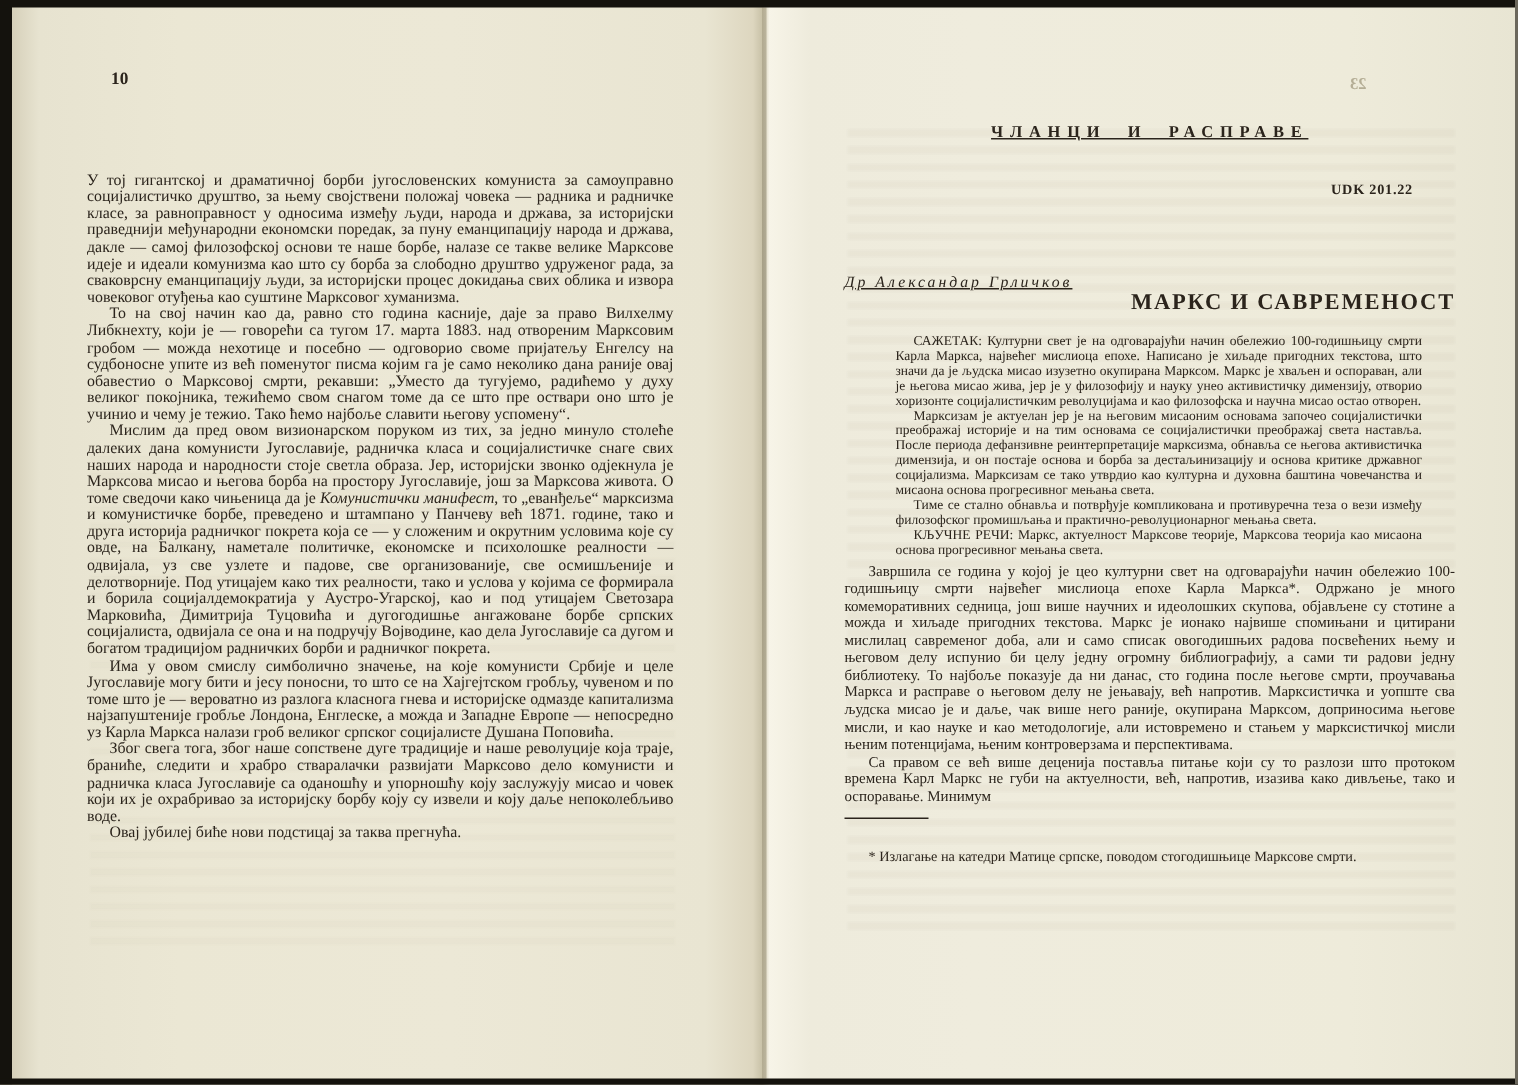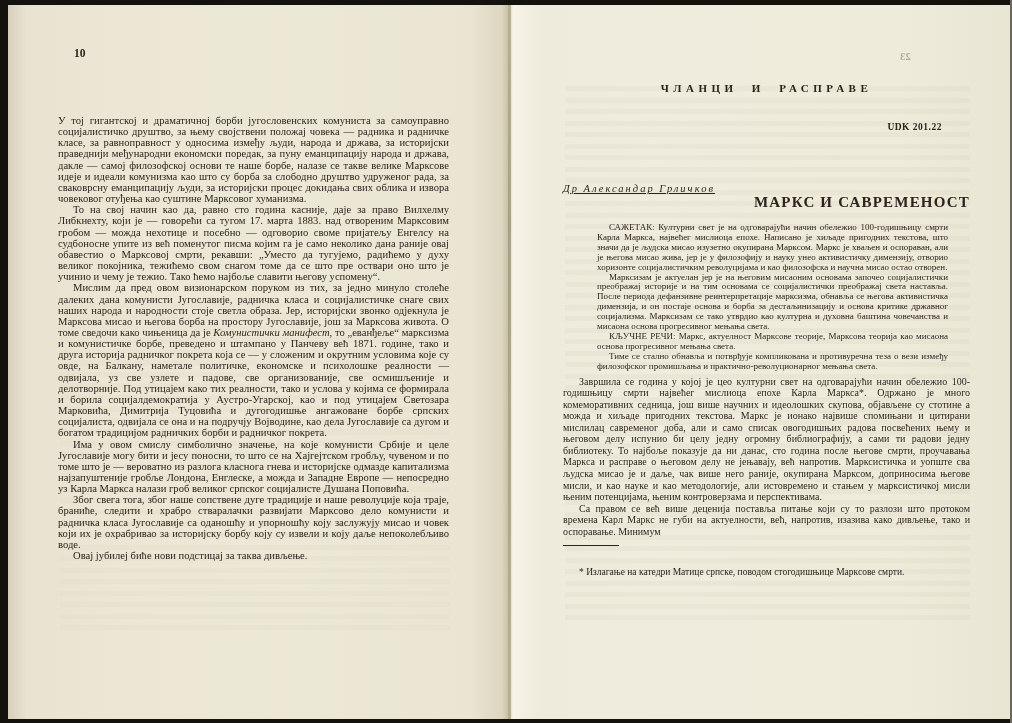--- a/index.html
+++ b/index.html
@@ -52,21 +52,21 @@
     font-size: 10.6px; line-height: 11.15px;
     text-align: justify;
   }
   .body-left p { margin: 0; text-indent: 15px; }
   .body-left p.noindent { text-indent: 0; }
 
   
   .page-right { position: absolute; left: 563px; top: 82px; width: 407px; }
   .section-header {
     text-align: center; font-weight: bold; font-size: 11px;
-    letter-spacing: 4.5px; word-spacing: 7px;
+    letter-spacing: 4.5px; word-spacing: 7px; text-decoration: underline;
   }
   .udk { text-align: right; margin: 28px 28px 0 0; font-weight: bold; font-size: 9.5px; letter-spacing: .5px; }
   .author { margin-top: 51px; font-style: italic; font-size: 10.5px; letter-spacing: 2px; text-decoration: underline; }
   .article-title {
     text-align: right; font-weight: bold;
     font-size: 15px; letter-spacing: 1.2px;
   }
   .abstract {
     margin: 12px 22px 0 34px;
     font-size: 9px; line-height: 9.9px; text-align: justify;
@@ -89,35 +89,35 @@
   <div class="ghost-page-number">23</div>
 
   <div class="page-left">
     <div class="page-number-left">10</div>
     <div class="body-left">
       <p class="noindent">У тој гигантској и драматичној борби југословенских комуниста за самоуправно социјалистичко друштво, за њему својствени положај човека — радника и радничке класе, за равноправност у односима између људи, народа и држава, за историјски праведнији међународни економски поредак, за пуну еманципацију народа и држава, дакле — самој филозофској основи те наше борбе, налазе се такве велике Марксове идеје и идеали комунизма као што су борба за слободно друштво удруженог рада, за сваковрсну еманципацију људи, за историјски процес докидања свих облика и извора човековог отуђења као суштине Марксовог хуманизма.</p>
       <p>То на свој начин као да, равно сто година касније, даје за право Вилхелму Либкнехту, који је — говорећи са тугом 17. марта 1883. над отвореним Марксовим гробом — можда нехотице и посебно — одговорио своме пријатељу Енгелсу на судбоносне упите из већ поменутог писма којим га је само неколико дана раније овај обавестио о Марксовој смрти, рекавши: „Уместо да тугујемо, радићемо у духу великог покојника, тежићемо свом снагом томе да се што пре оствари оно што је учинио и чему је тежио. Тако ћемо најбоље славити његову успомену“.</p>
       <p><span>Мислим да пред овом визионарском поруком из тих, за једно минуло столеће далеких дана комунисти Југославије, радничка класа и социјалистичке снаге свих наших народа и народности стоје светла образа. Јер, историјски звонко одјекнула је Марксова мисао и његова борба на простору Југославије, још за Марксова живота. О томе сведочи како чињеница да је </span><i>Комунистички манифест</i><span>, то „еванђеље“ марксизма и комунистичке борбе, преведено и штампано у Панчеву већ 1871. године, тако и друга историја радничког покрета која се — у сложеним и окрутним условима које су овде, на Балкану, наметале политичке, економске и психолошке реалности — одвијала, уз све узлете и падове, све организованије, све осмишљеније и делотворније. Под утицајем како тих реалности, тако и услова у којима се формирала и борила социјалдемократија у Аустро-Угарској, као и под утицајем Светозара Марковића, Димитрија Туцовића и дугогодишње ангажоване борбе српских социјалиста, одвијала се она и на подручју Војводине, као дела Југославије са дугом и богатом традицијом радничких борби и радничког покрета.</span></p>
       <p>Има у овом смислу симболично значење, на које комунисти Србије и целе Југославије могу бити и јесу поносни, то што се на Хајгејтском гробљу, чувеном и по томе што је — вероватно из разлога класнога гнева и историјске одмазде капитализма најзапуштеније гробље Лондона, Енглеске, а можда и Западне Европе — непосредно уз Карла Маркса налази гроб великог српског социјалисте Душана Поповића.</p>
       <p>Због свега тога, због наше сопствене дуге традиције и наше револуције која траје, браниће, следити и храбро стваралачки развијати Марксово дело комунисти и радничка класа Југославије са оданошћу и упорношћу коју заслужују мисао и човек који их је охрабривао за историјску борбу коју су извели и коју даље непоколебљиво воде.</p>
-      <p>Овај јубилеј биће нови подстицај за таква дивљење.</p>
+      <p>Овај јубилеј биће нови подстицај за таква прегнућа.</p>
     </div>
   </div>
 
   <div class="page-right">
     <div class="section-header">ЧЛАНЦИ И РАСПРАВЕ</div>
     <div class="udk">UDK 201.22</div>
     <div class="author">Др Александар Грличков</div>
     <div class="article-title">МАРКС И САВРЕМЕНОСТ</div>
 
     <div class="abstract">
       <p>САЖЕТАК: Културни свет је на одговарајући начин обележио 100-годишњицу смрти Карла Маркса, највећег мислиоца епохе. Написано је хиљаде пригодних текстова, што значи да је људска мисао изузетно окупирана Марксом. Маркс је хваљен и оспораван, али је његова мисао жива, јер је у филозофију и науку унео активистичку димензију, отворио хоризонте социјалистичким револуцијама и као филозофска и научна мисао остао отворен.</p>
       <p>Марксизам је актуелан јер је на његовим мисаоним основама започео социјалистички преображај историје и на тим основама се социјалистички преображај света наставља. После периода дефанзивне реинтерпретације марксизма, обнавља се његова активистичка димензија, и он постаје основа и борба за дестаљинизацију и основа критике државног социјализма. Марксизам се тако утврдио као културна и духовна баштина човечанства и мисаона основа прогресивног мењања света.</p>
+      <p>Тиме се стално обнавља и потврђује компликована и противуречна теза о вези између филозофског промишљања и практично-револуционарног мењања света.</p>
       <p>КЉУЧНЕ РЕЧИ: Маркс, актуелност Марксове теорије, Марксова теорија као мисаона основа прогресивног мењања света.</p>
-      <p>Тиме се стално обнавља и потврђује компликована и противуречна теза о вези између филозофског промишљања и практично-револуционарног мењања света.</p>
     </div>
 
     <div class="body-right">
       <p>Завршила се година у којој је цео културни свет на одговарајући начин обележио 100-годишњицу смрти највећег мислиоца епохе Карла Маркса*. Одржано је много комеморативних седница, још више научних и идеолошких скупова, објављене су стотине а можда и хиљаде пригодних текстова. Маркс је ионако највише спомињани и цитирани мислилац савременог доба, али и само списак овогодишњих радова посвећених њему и његовом делу испунио би целу једну огромну библиографију, а сами ти радови једну библиотеку. То најбоље показује да ни данас, сто година после његове смрти, проучавања Маркса и расправе о његовом делу не јењавају, већ напротив. Марксистичка и уопште сва људска мисао је и даље, чак више него раније, окупирана Марксом, доприносима његове мисли, и као науке и као методологије, али истовремено и стањем у марксистичкој мисли њеним потенцијама, њеним контроверзама и перспективама.</p>
       <p>Са правом се већ више деценија поставља питање који су то разлози што протоком времена Карл Маркс не губи на актуелности, већ, напротив, изазива како дивљење, тако и оспоравање. Минимум</p>
     </div>
 
     <div class="footnote-rule"></div>
     <div class="footnote">* Излагање на катедри Матице српске, поводом стогодишњице Марксове смрти.</div>
   </div>

